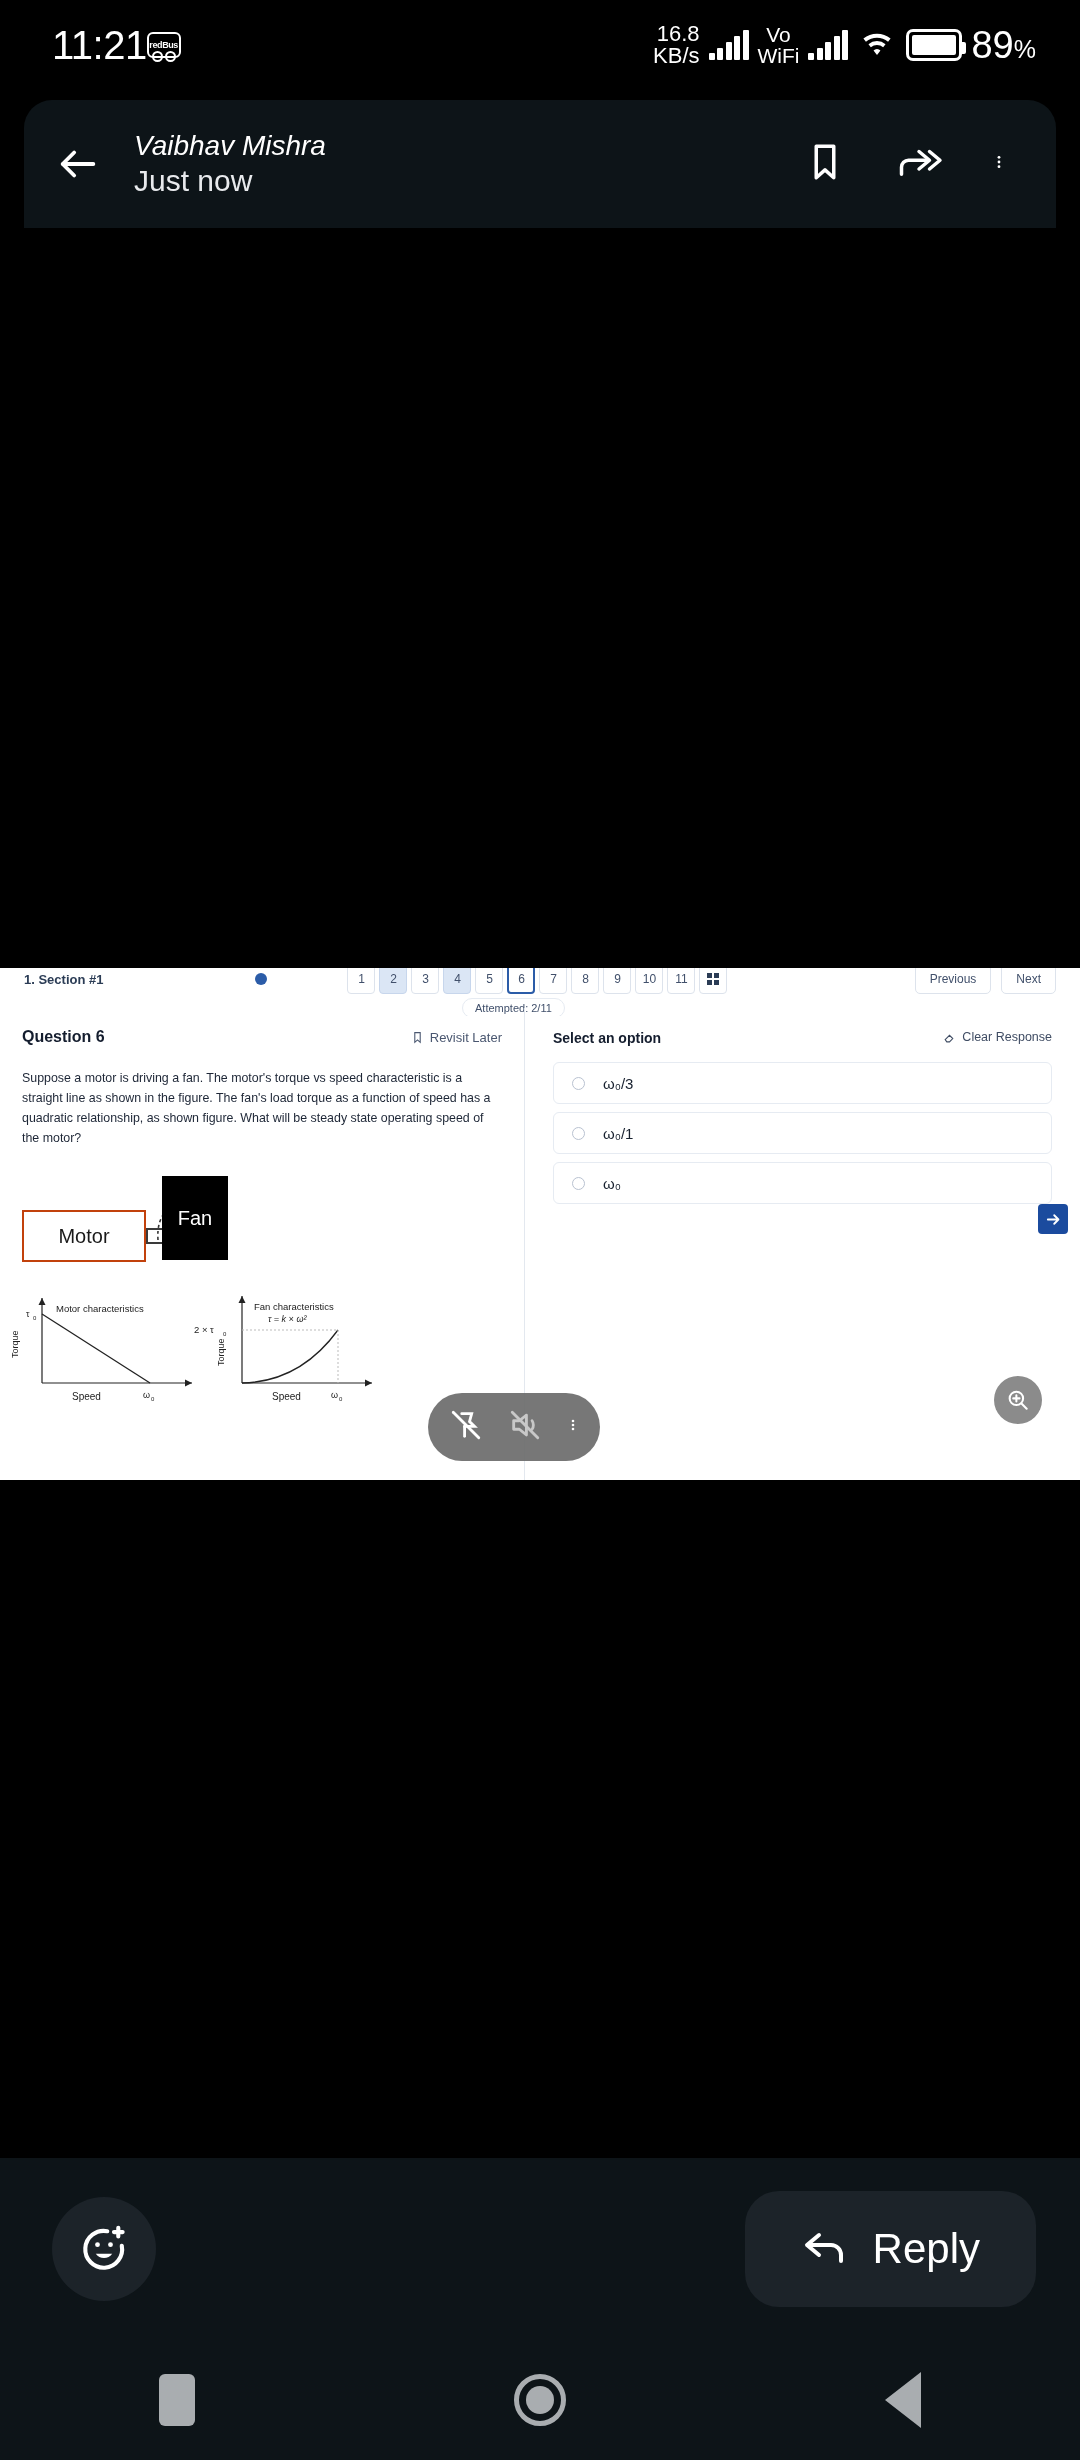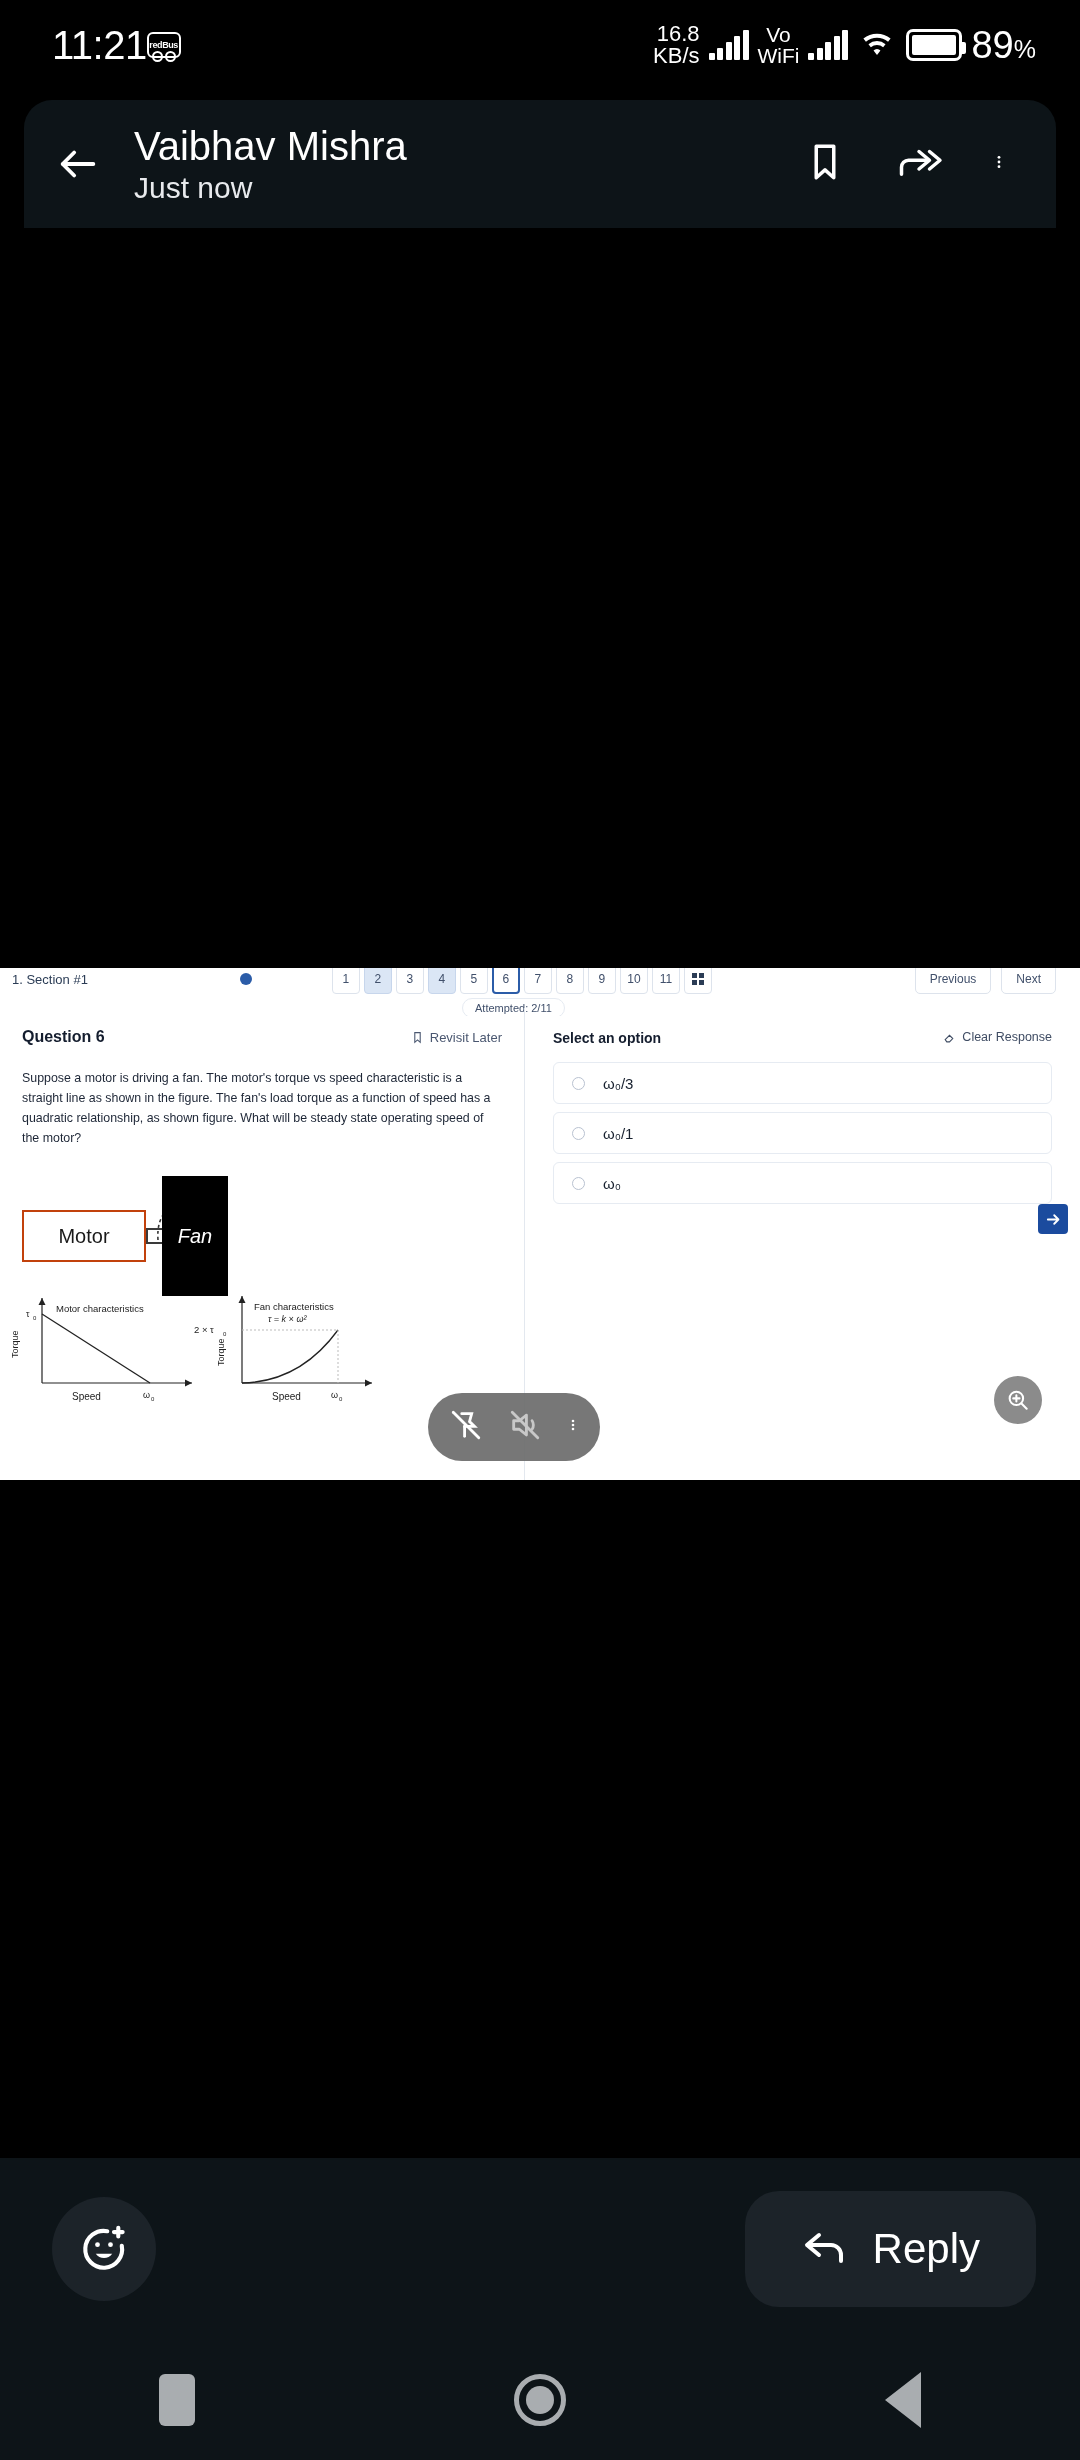--- a/index.html
+++ b/index.html
@@ -54,37 +54,37 @@
   .pct small { font-size: 25px; }
 
   
   .appbar {
     position: absolute; top: 100px; left: 24px; width: 1032px; height: 128px;
     background: #0d1418; border-radius: 28px 28px 0 0;
     display: flex; align-items: center; color: #fff;
   }
   .back-btn { width: 92px; display:flex; align-items:center; justify-content:center; margin-left: 8px; }
   .titlewrap { flex: 1; margin-left: 10px; }
-  .title { font-size: 40px; font-weight: 400; line-height: 1.15; }
+  .title { font-size: 28px; font-weight: 400; line-height: 1.15; font-style: italic; }
   .subtitle { font-size: 30px; font-weight: 400; color: #e8eaed; margin-top: 2px; }
   .appbar-actions { display: flex; align-items: center; gap: 48px; margin-right: 50px; }
 
   
   .media { position: absolute; top: 228px; left: 0; width: 1080px; height: 1930px; background: #000; }
 
   .shot {
     position: absolute; top: 740px; left: 0; width: 1080px; height: 512px;
     background: #fff; overflow: hidden; font-family: "Liberation Sans", sans-serif;
     color: #1a2233;
   }
   .shot-topbar {
     position: absolute; top: -8px; left: 0; width: 1080px; height: 38px;
     background: #fff; display:flex; align-items:center;
   }
-  .section-label { font-size: 13px; color:#2b3c55; margin-left: 12px; font-weight:400; }
+  .section-label { font-size: 13px; color:#2b3c55; margin-left: 24px; font-weight:700; }
   .gear { margin-left: 150px; width:16px; height:16px; }
   .qchips { display:flex; gap:4px; margin-left: 78px; }
   .qchip {
     width: 28px; height: 30px; border: 1px solid #dde3ec; background: #fff;
     border-radius: 4px; font-size: 12px; color:#41506b;
     display:flex; align-items:center; justify-content:center;
   }
   .qchip.answered { background:#dbe6f5; border-color:#c7d6ec; }
   .qchip.current { border: 2px solid #2b5ca8; }
   .qchip.grid { background:#fff; }
@@ -112,23 +112,23 @@
 
   .diagram { position:relative; margin-top: 14px; height: 120px; }
   .motorbox {
     position:absolute; left: 22px; top: 48px; width: 124px; height: 52px;
     border: 2px solid #c2410c; background:#fff;
     display:flex; align-items:center; justify-content:center;
     font-size: 20px; color:#1a1a1a;
   }
   .shaft { position:absolute; left:146px; top:66px; width:52px; height:16px; border:2px solid #3a3a3a; background:#fff; }
   .fanbox {
-    position:absolute; left: 162px; top: 14px; width: 66px; height: 120px;
+    position:absolute; left: 162px; top: 14px; width: 66px; height: 84px;
     background:#000; display:flex; align-items:center; justify-content:center;
-    color:#fff; font-size: 20px; font-style: italic;
+    color:#fff; font-size: 20px;
   }
 
   .charts { position:relative; height: 120px; margin-top: 6px; }
   .chartbox { position:absolute; }
   .chartbox svg { display:block; }
 
   .optionhead { display:flex; align-items:flex-start; padding: 0 28px; margin-top: 14px; }
   .opt-title { font-size: 14px; font-weight:700; color:#141d2e; }
   .clear-resp { margin-left:auto; display:flex; align-items:center; gap:6px; font-size:12.5px; color:#3f4c63; }
   .options { margin: 16px 28px 0 28px; display:flex; flex-direction:column; gap: 8px; }

